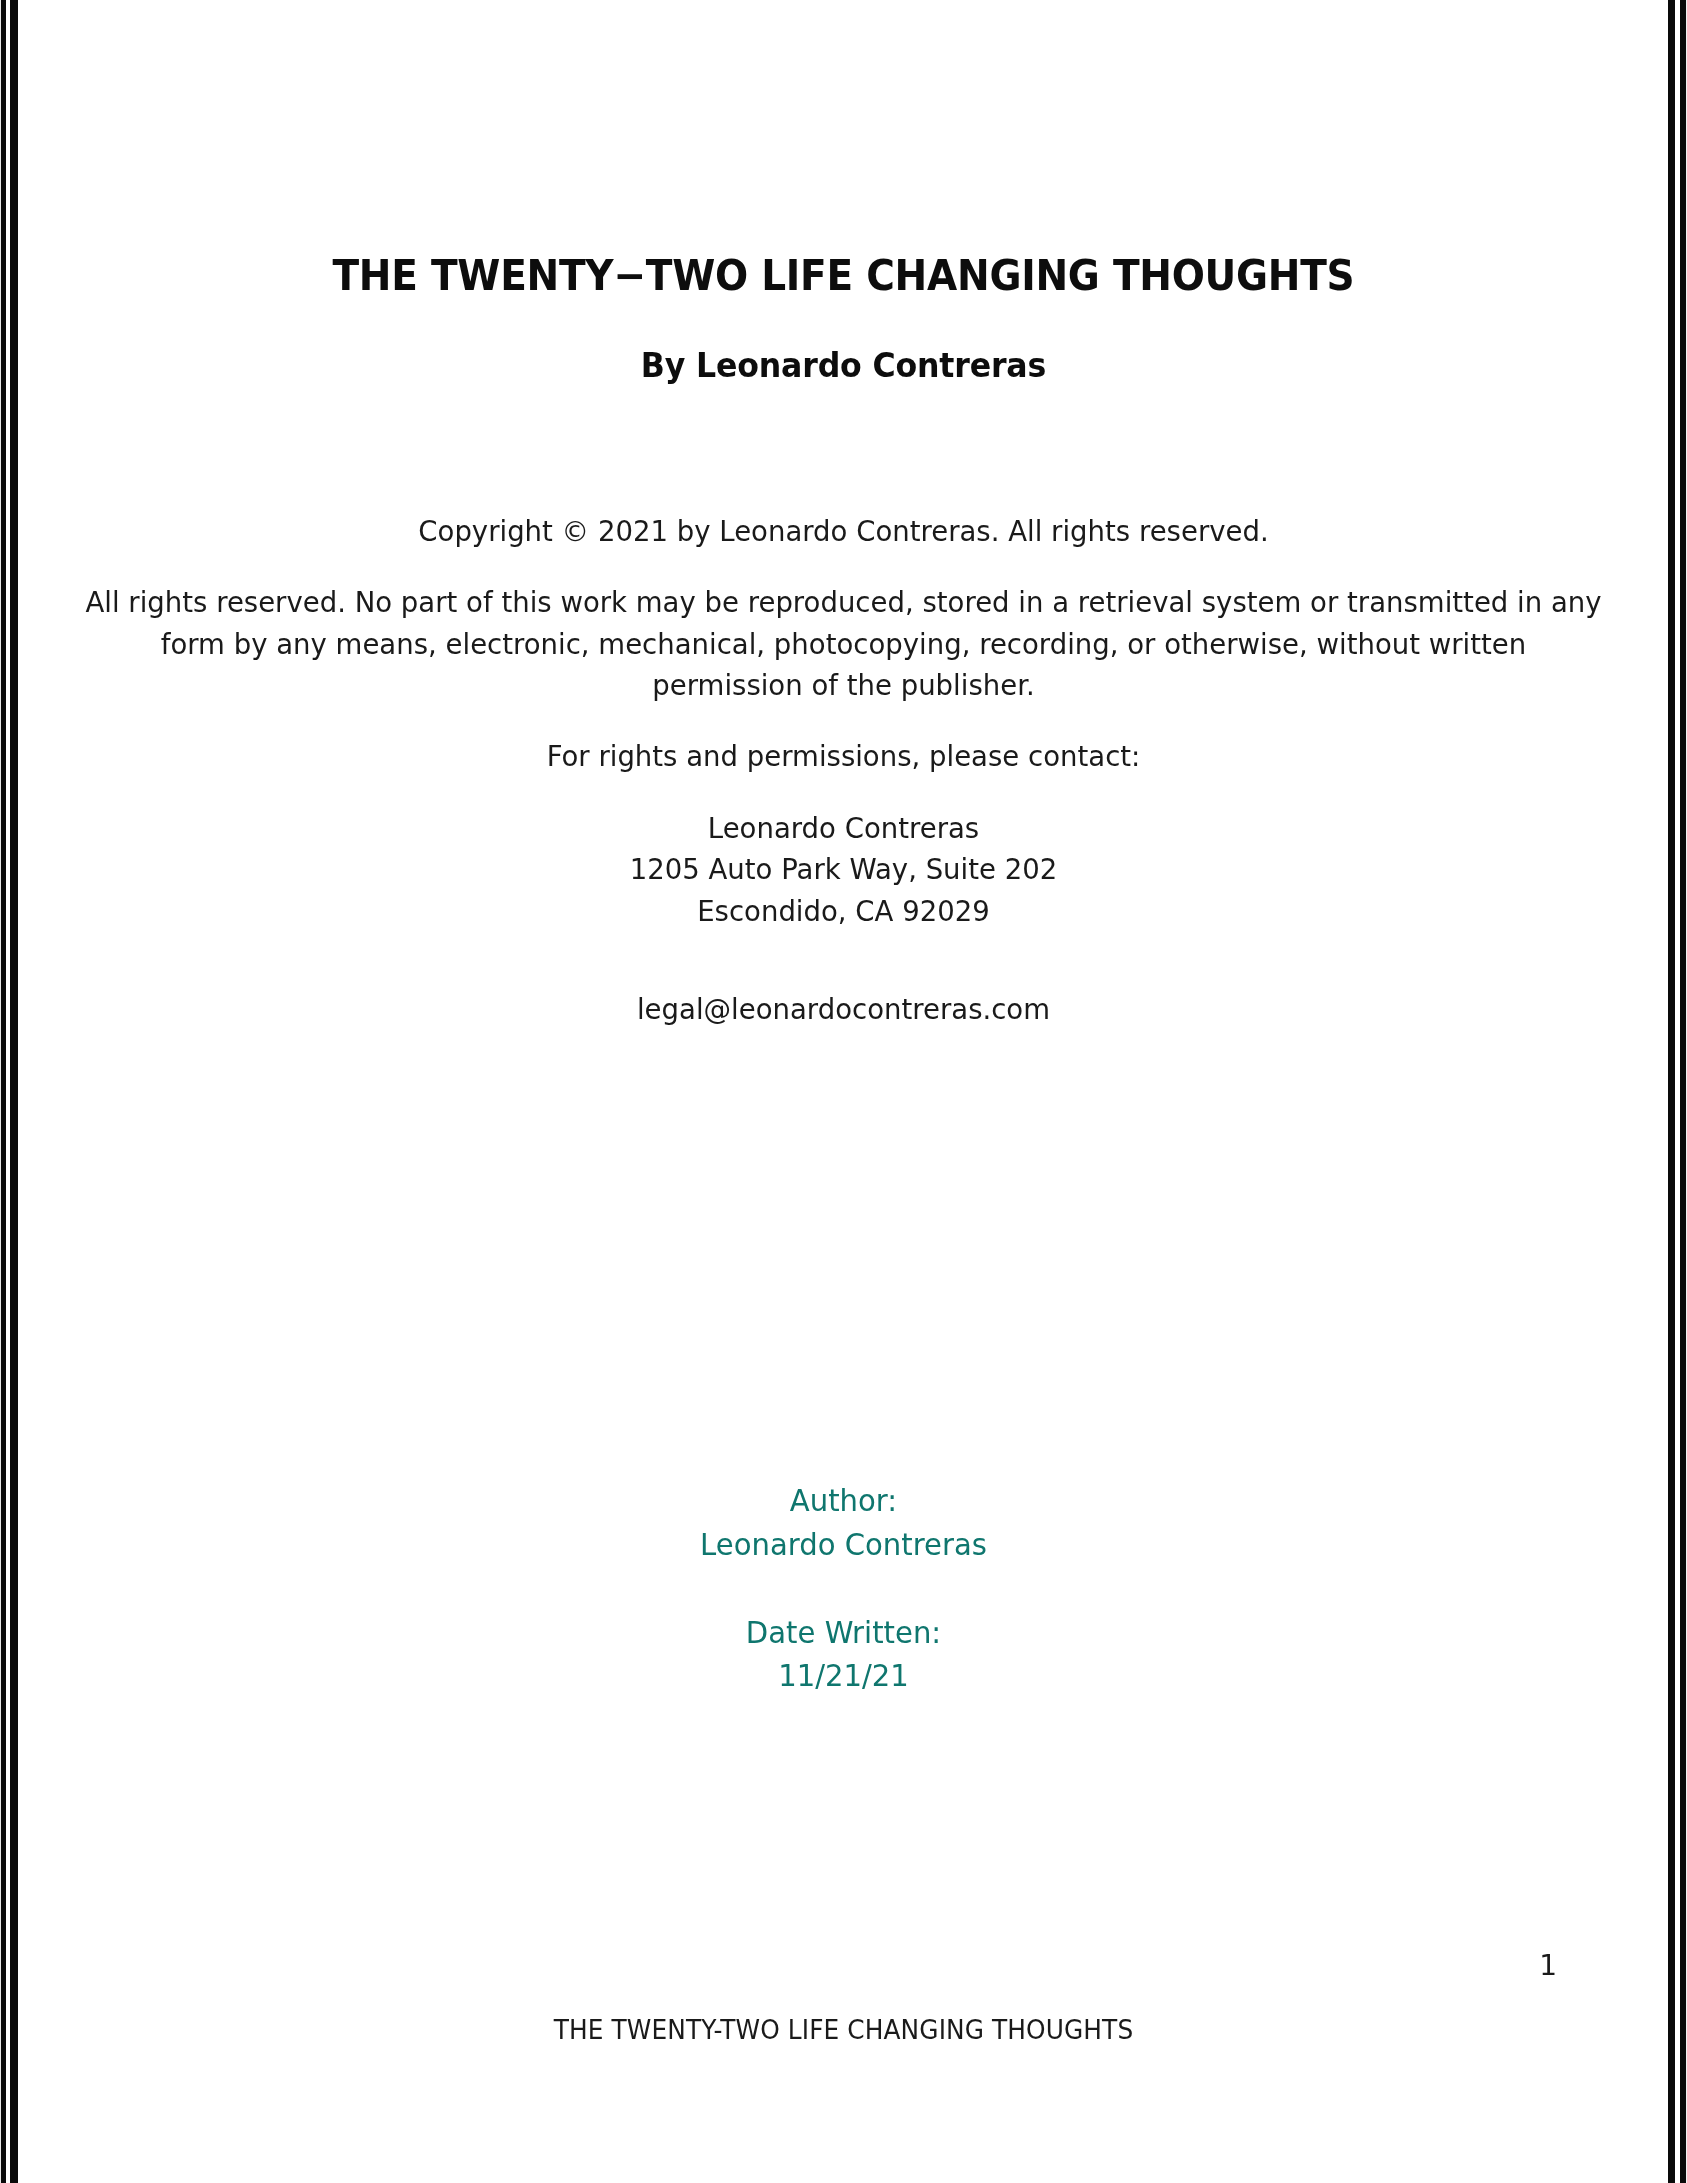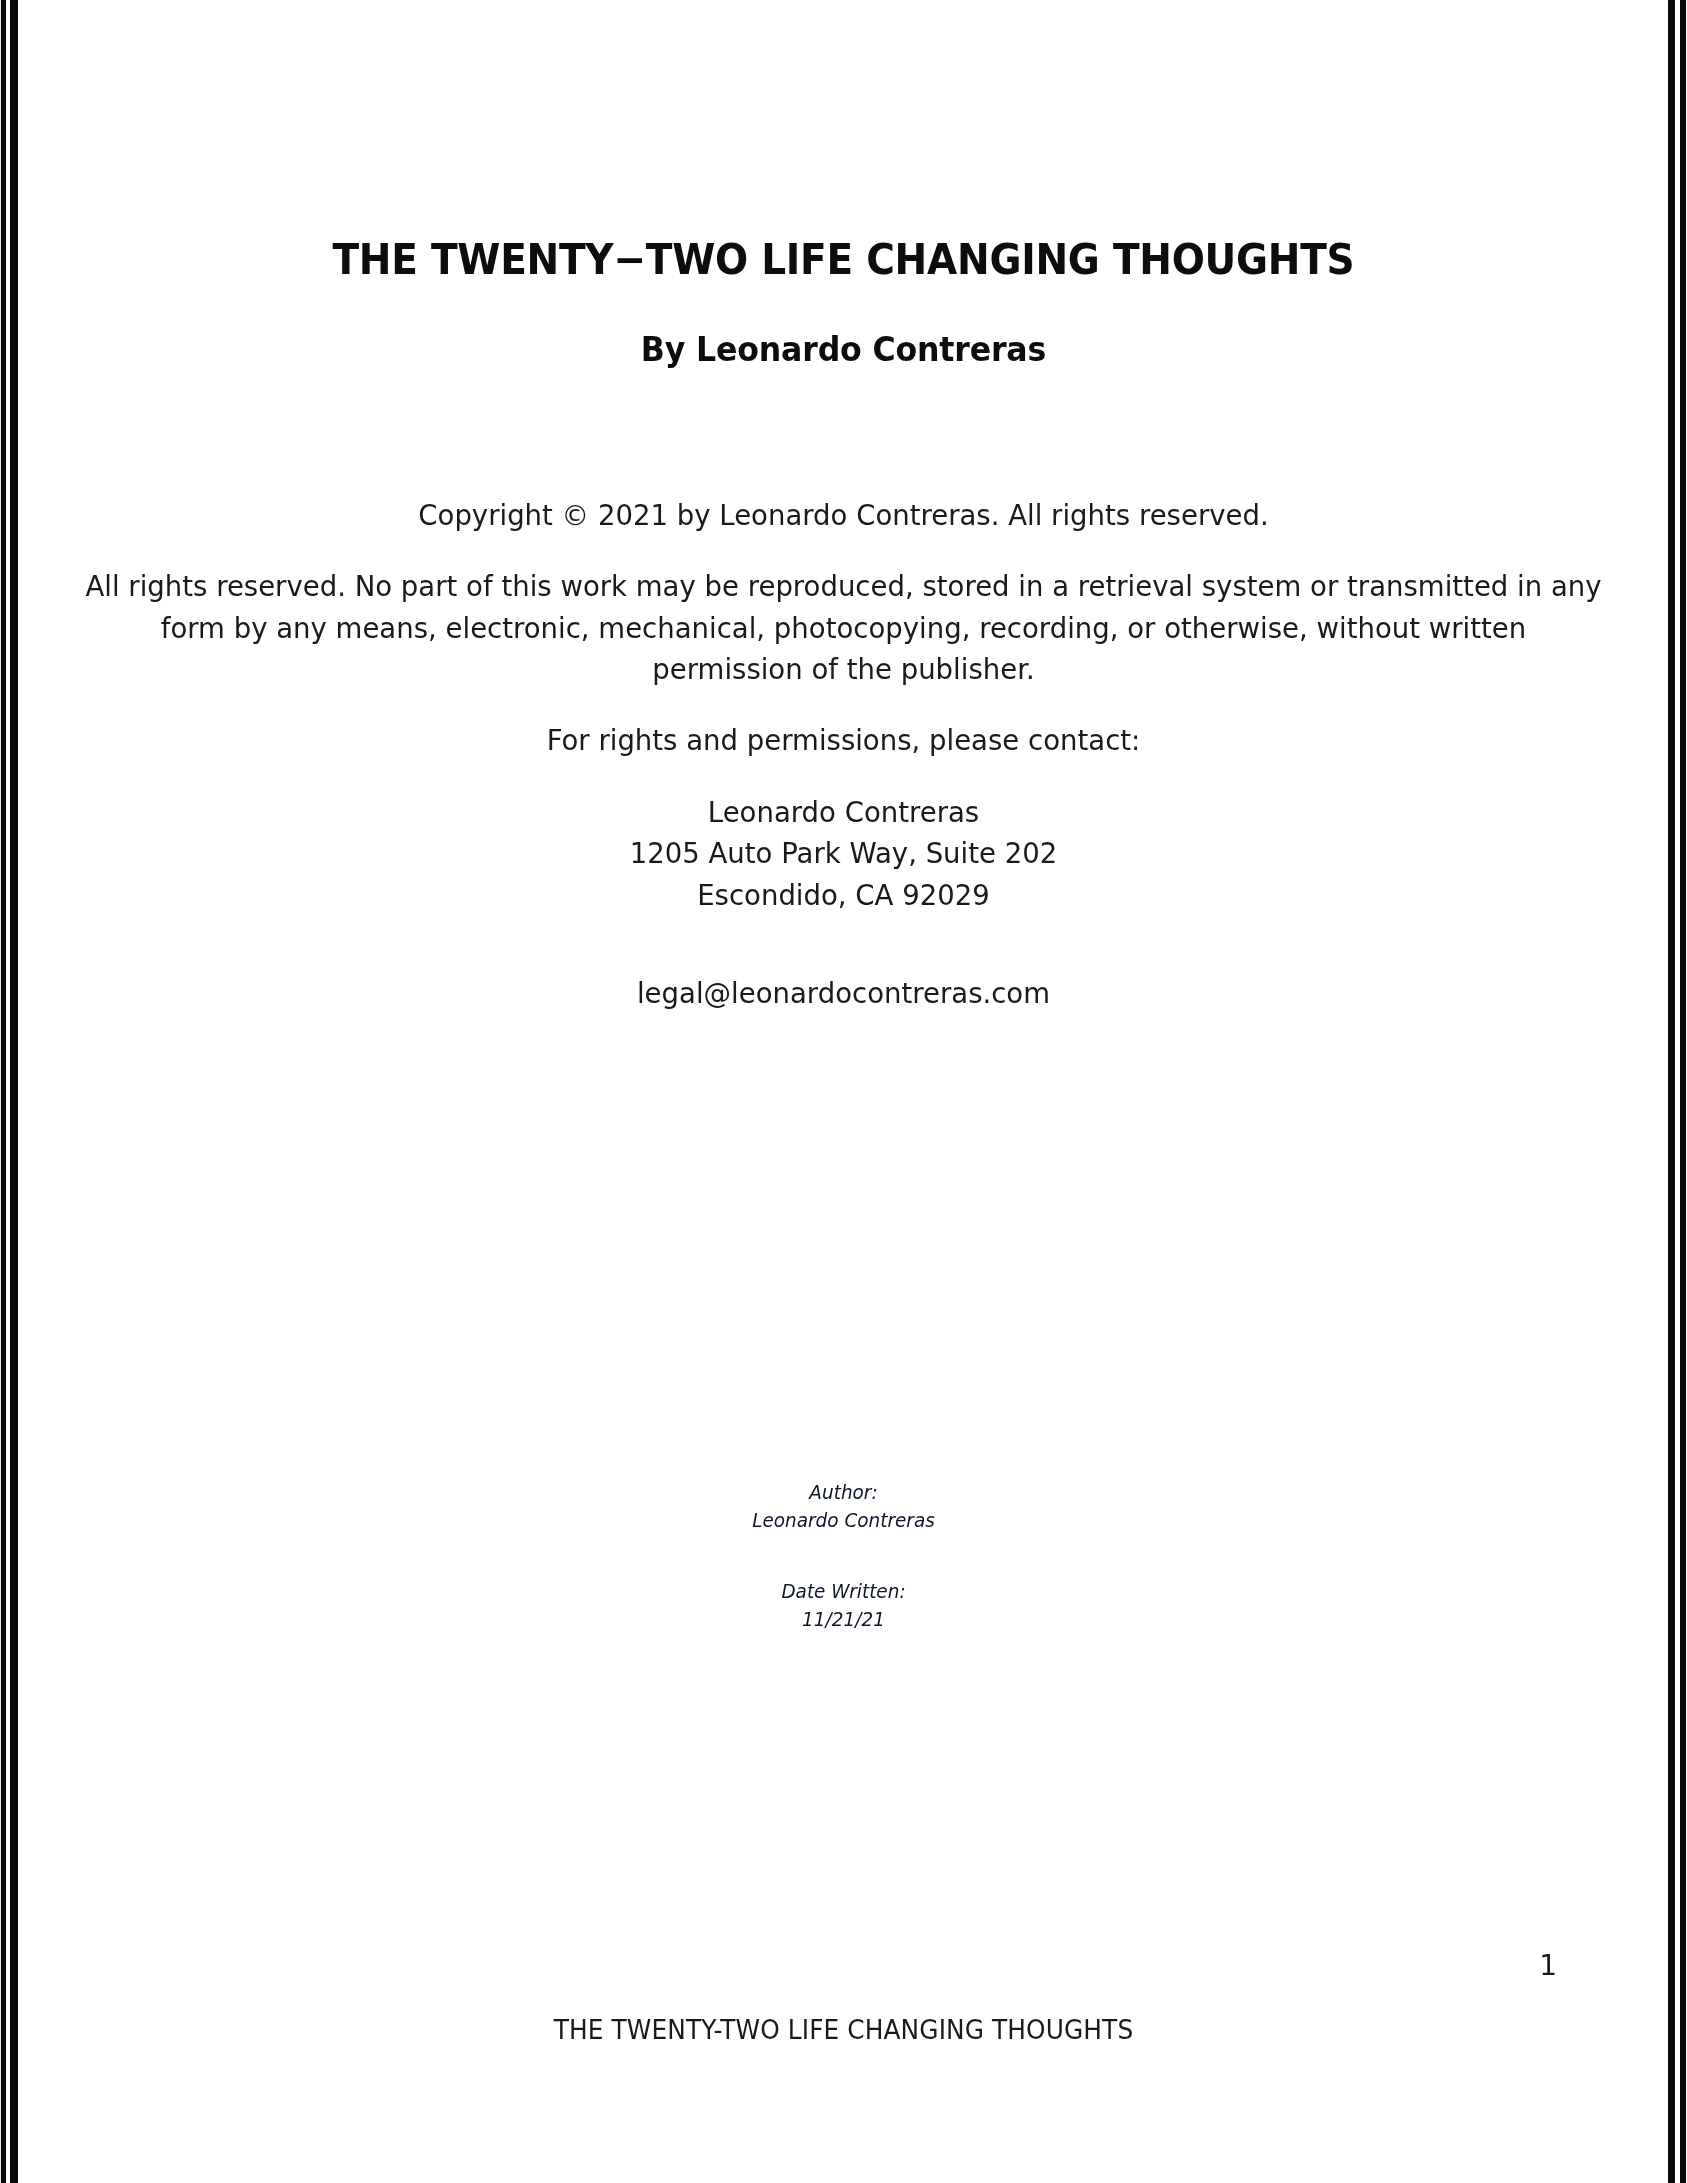--- a/index.html
+++ b/index.html
@@ -46,21 +46,21 @@
         #0a0a0a 12px, #0a0a0a 18.5px,
         #ffffff 18.5px, #ffffff 26.5px);
   }
 
   
   .content {
     position: absolute;
     left: 0;
     right: 0;
     top: 0;
-    padding: 0 60px;
+    padding: 16px 60px;
     box-sizing: border-box;
   }
 
   .doc-title {
     margin: 0;
     padding-top: 237px;
     text-align: center;
     font-family: "DejaVu Sans", sans-serif;
     font-weight: 700;
     font-size: 42px;
@@ -126,24 +126,23 @@
 
   
   .meta-block {
     position: absolute;
     left: 0;
     right: 0;
     top: 1479px;
     text-align: center;
     font-family: "DejaVu Sans", sans-serif;
     font-weight: 400;
-    font-size: 19px;
-    line-height: 1.46;
-    color: #0f172a;
-    font-style: italic;
+    font-size: 30px;
+    line-height: 1.46;
+    color: #0f766e;
   }
   .meta-group { transform: scaleX(0.97); }
   .meta-gap { height: 44px; }
 
   
   .page-number {
     position: absolute;
     top: 1952px;
     right: 130px;
     font-family: "DejaVu Sans", sans-serif;

